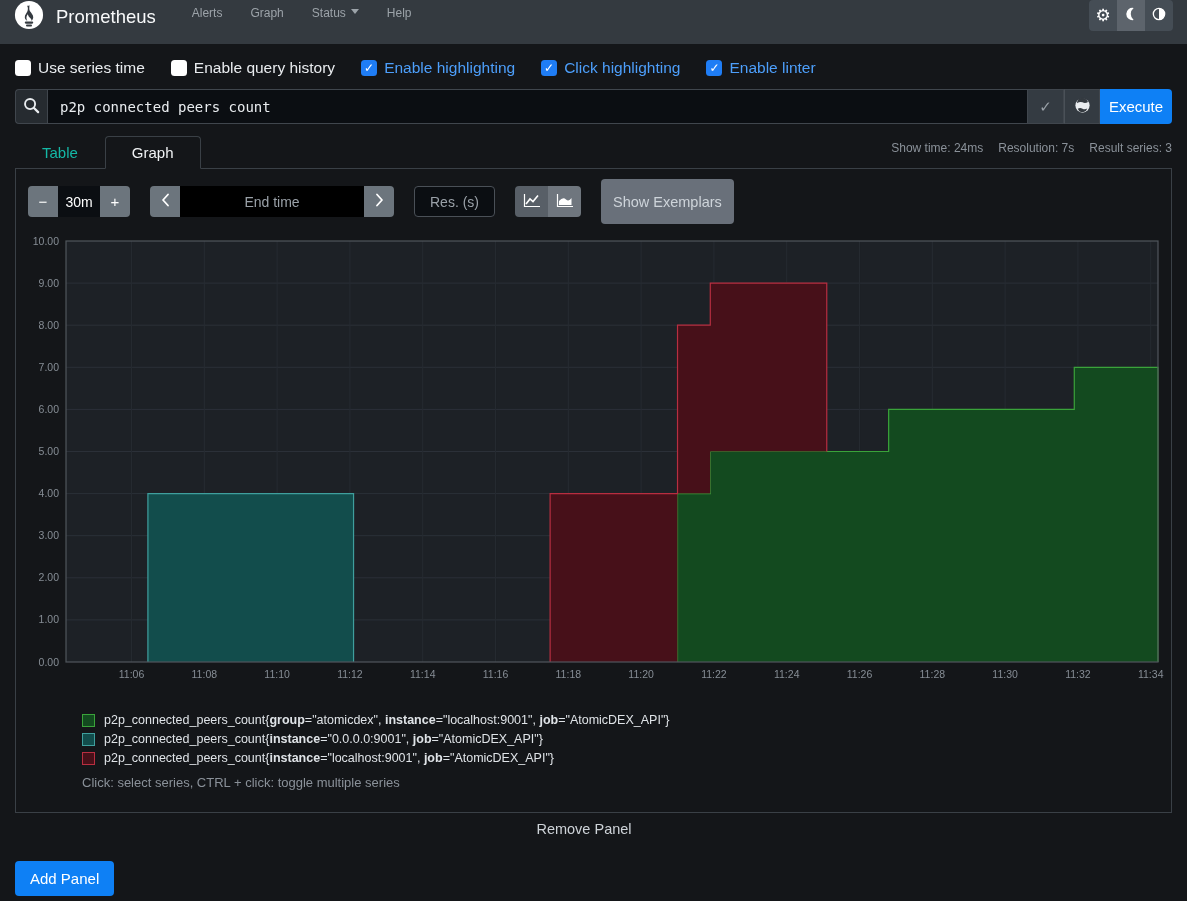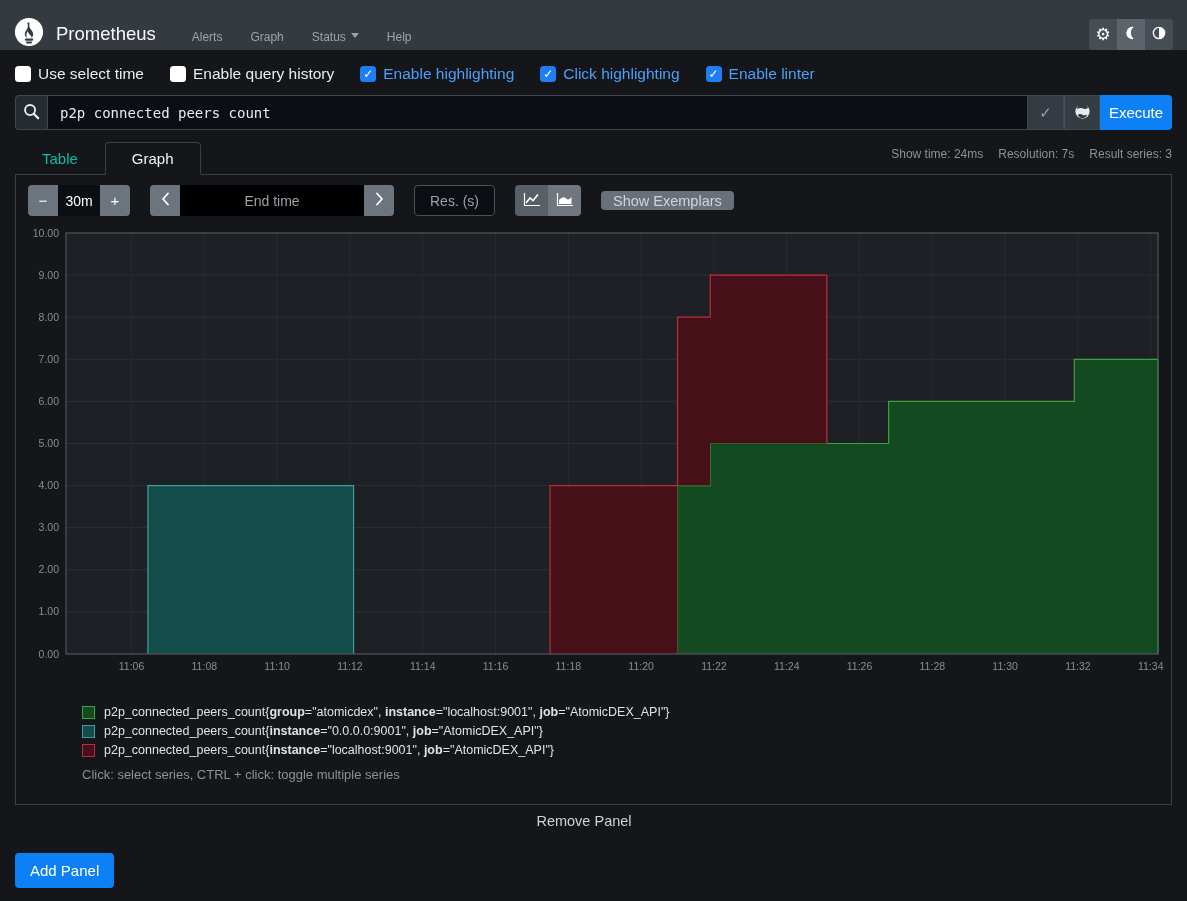--- a/index.html
+++ b/index.html
@@ -3,21 +3,21 @@
 <meta charset="utf-8">
 <style>
   * { box-sizing: border-box; margin: 0; padding: 0; }
   html,body { width:1187px; height:901px; }
   body {
     background:#141619; color:#e9ecef;
     font-family:"Liberation Sans", sans-serif;
     overflow:hidden; font-size:15px;
   }
   
-  .navbar { height:50px; background:#343a40; display:flex; align-items:flex-end; padding:0 14px; }
+  .navbar { height:44px; background:#343a40; display:flex; align-items:flex-start; padding:0 14px; }
   .brand { display:flex; align-items:center; gap:12px; cursor:pointer; }
   .brand-name { font-size:18.5px; color:#f8f9fa; }
   .nav-links { display:flex; align-items:center; margin-left:26px; gap:8px; }
   .nav-link { color:#9ca3a9; font-size:12px; text-decoration:none; padding:6px 10px; cursor:pointer; }
   .caret { display:inline-block; width:0; height:0; border:4px solid transparent; border-top:5px solid #9ca3a9; margin-left:5px; vertical-align:middle; }
   .nav-icons { margin-left:auto; display:flex; }
   .nav-icon-btn { width:28px; height:31px; background:#454d55; border:none; color:#fff; display:flex; align-items:center; justify-content:center; cursor:pointer; }
   .nav-icon-btn.first { border-radius:4px 0 0 4px; }
   .nav-icon-btn.last { border-radius:0 4px 4px 0; }
   .nav-icon-btn.active { background:#5d646c; }
@@ -51,21 +51,21 @@
   .ctl-btn.left { border-radius:4px 0 0 4px; width:30px; }
   .ctl-btn.right { border-radius:0 4px 4px 0; width:30px; }
   .dur-input { width:42px; height:31px; background:#0b0e12; border:none; color:#fff; text-align:center; font-size:14px; outline:none; }
   .time-input { width:184px; height:31px; background:#000000; border:none; color:#9aa1a8; text-align:center; font-size:14px; outline:none; }
   .time-input::placeholder { color:#9aa1a8; }
   .res-input { width:81px; height:31px; background:#0b0e12; border:1px solid #4a5057; border-radius:4px; color:#9aa1a8; text-align:center; font-size:14px; outline:none; }
   .res-input::placeholder { color:#9aa1a8; }
   .tgl { width:33px; height:31px; border:none; display:flex; align-items:center; justify-content:center; cursor:pointer; }
   .tgl.line { background:#585f67; border-radius:4px 0 0 4px; }
   .tgl.stack { background:#6f767e; border-radius:0 4px 4px 0; }
-  .exemplars-btn { height:19px; padding:0 12px; background:#69707a; border:none; border-radius:4px; color:#ced4da; font-size:14.5px; cursor:pointer; }
+  .exemplars-btn { height:45px; padding:0 12px; background:#69707a; border:none; border-radius:4px; color:#ced4da; font-size:14.5px; cursor:pointer; }
   
   .chart-wrap { margin-top:12px; }
   
   .legend { margin:26px 0 0 56px; display:flex; flex-direction:column; gap:5px; }
   .legend-item { display:flex; align-items:center; gap:9px; font-size:12.5px; color:#dfe3e7; cursor:pointer; }
   .legend-swatch { width:13px; height:13px; flex:0 0 13px; }
   .legend-hint { margin:10px 0 14px 56px; font-size:13px; color:#8a9199; }
   
   .remove-row { text-align:center; padding:7px 19px 0 0; }
   .remove-link { color:#ced3d8; font-size:14.5px; cursor:pointer; }
@@ -115,21 +115,21 @@
           </svg>
       </span>
     </button>
   </div>
 </nav>
 
 
 <div class="options-row">
   <label class="opt">
     <span class="cbx"></span>
-    <span class="opt-label">Use select time</span>
+    <span class="opt-label">Use series time</span>
   </label>
   <label class="opt">
     <span class="cbx"></span>
     <span class="opt-label">Enable query history</span>
   </label>
   <label class="opt">
     <span class="cbx checked">✓</span>
     <span class="opt-label on">Enable highlighting</span>
   </label>
   <label class="opt">

